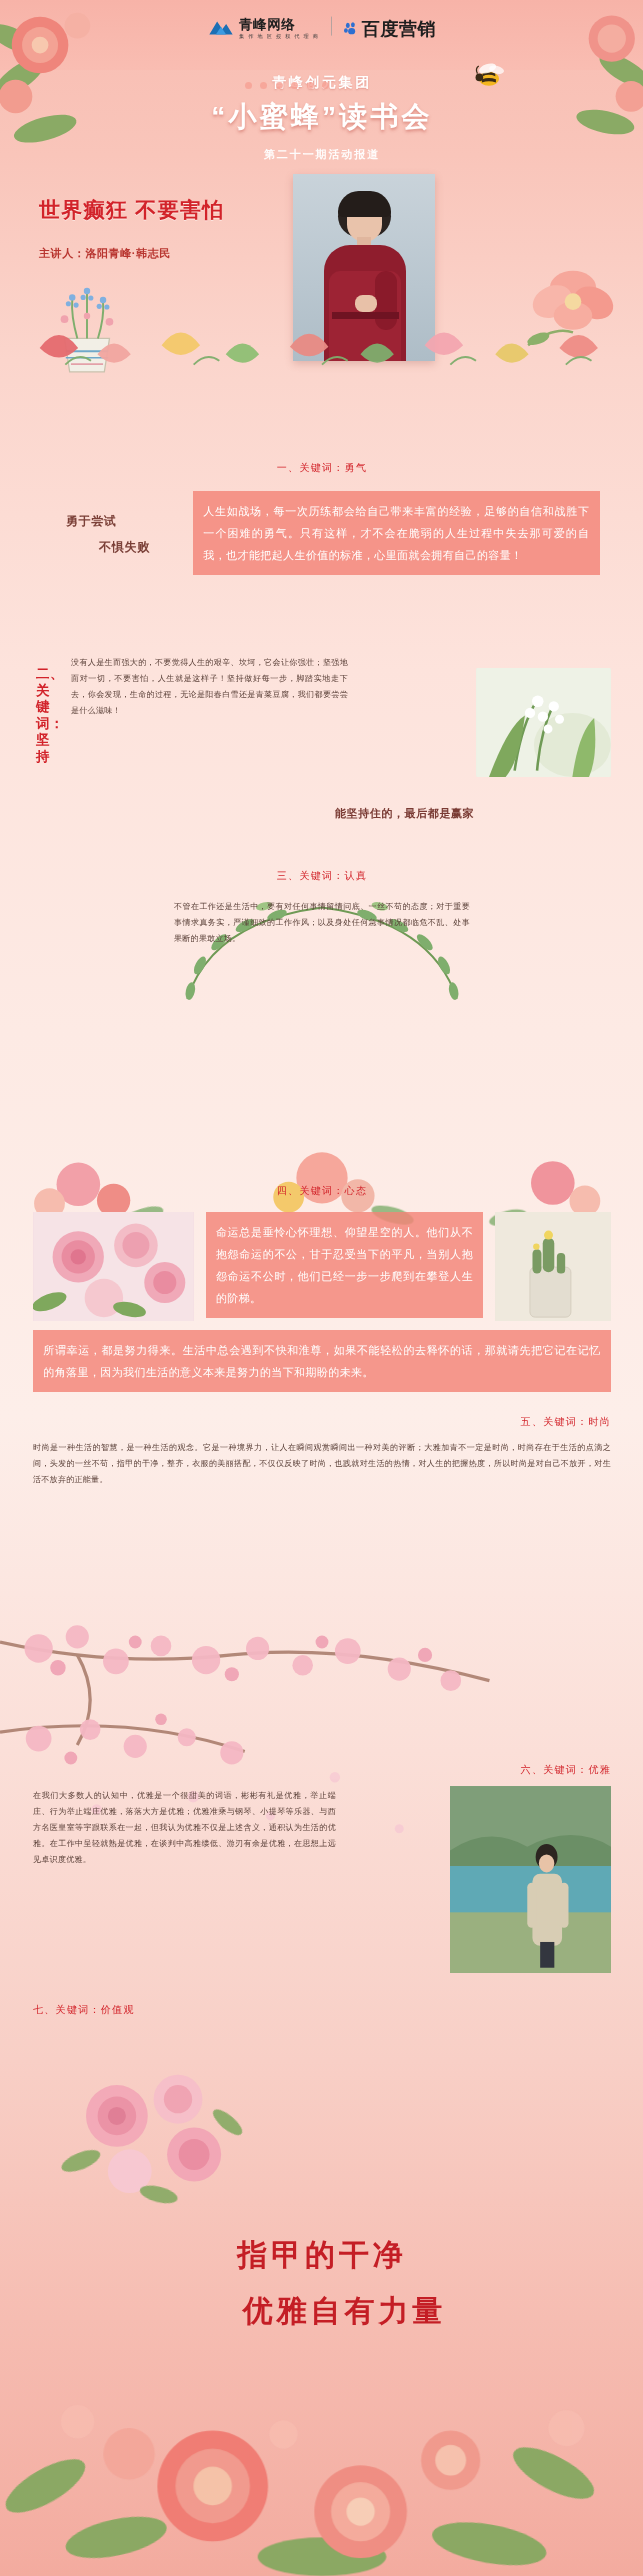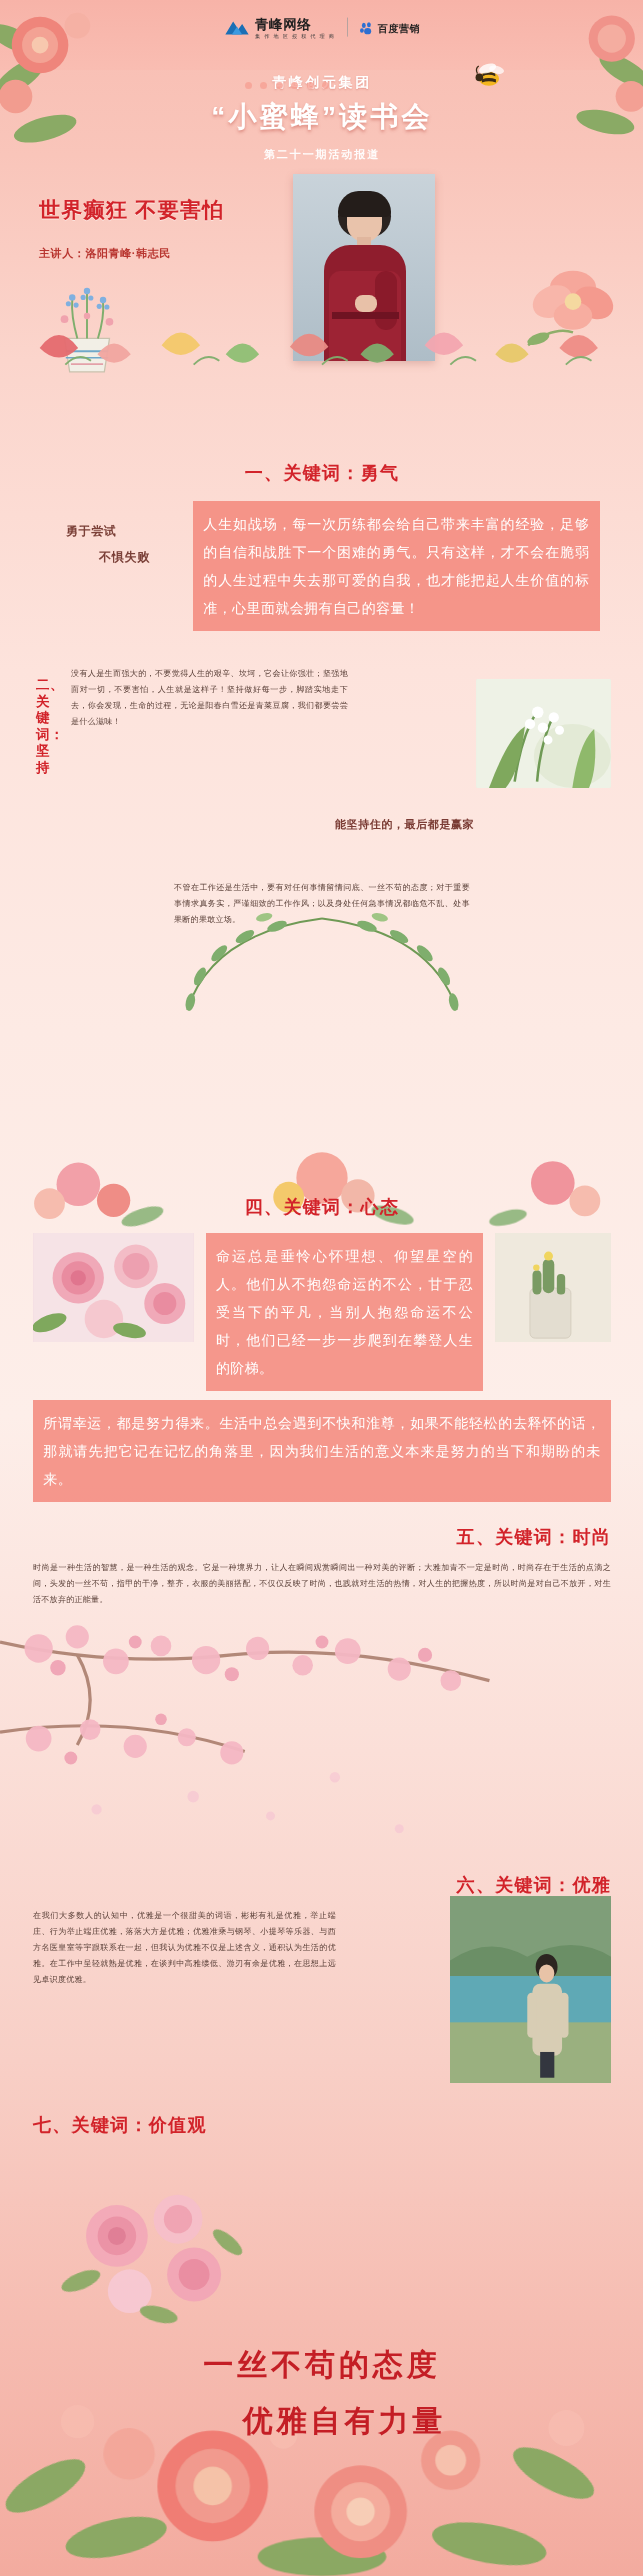--- a/index.html
+++ b/index.html
@@ -30,21 +30,21 @@
   .brand-mark{
     width:26px;height:22px;position:relative;
   }
   .brand-mark svg{display:block}
   .brand-cn{display:flex;flex-direction:column;line-height:1.05;}
   .brand-cn .b1{font-size:13.5px;font-weight:bold;color:#1f1f1f;letter-spacing:0.6px;}
   .brand-cn .b2{font-size:5.2px;color:#3b3b3b;letter-spacing:1.3px;margin-top:1.9px;}
   .brand-div{width:0.6px;height:19.3px;background:#9a9a9a;opacity:.7;}
   .brand-baidu{display:flex;align-items:center;gap:3.9px;}
   .brand-baidu .paw{width:14px;height:14px;}
-  .brand-baidu .t1{font-size:10px;font-weight:bold;color:#1f1f1f;letter-spacing:0.6px;}
+  .brand-baidu .t1{font-size:18px;font-weight:bold;color:#1f1f1f;letter-spacing:0.6px;}
 
   .title-zone{position:relative;text-align:center;padding-top:3.9px;}
   .title-line1{
     font-size:14px;font-weight:bold;color:#ffffff;letter-spacing:2.6px;
     text-shadow:0 1.3px 1.9px rgba(190,70,60,.35);
   }
   .title-line2{
     margin-top:6.4px;
     font-size:28px;font-weight:bold;color:#ffffff;letter-spacing:3.2px;
     text-shadow:0 1.9px 3.2px rgba(185,65,55,.45);
@@ -78,28 +78,28 @@
   .p-hair2{position:absolute;left:45px;top:16.7px;width:53px;height:26px;background:#241d1a;border-radius:27px 27px 6.4px 6.4px;}
   .p-neck{position:absolute;left:64px;top:63px;width:14px;height:11.6px;background:#e0b69e;}
   .p-body{position:absolute;left:31px;top:71px;width:82px;height:116px;background:#8f1d2d;border-radius:26px 26px 0 0;}
   .p-body2{position:absolute;left:36px;top:97px;width:72px;height:90px;background:#9d2334;border-radius:11.6px 11.6px 0 0;}
   .p-arm{position:absolute;left:82px;top:97px;width:22px;height:59px;background:#8a1a2a;border-radius:11.6px;}
   .p-hand{position:absolute;left:62px;top:121px;width:22px;height:16.7px;background:#e8c1a8;border-radius:7.7px;}
   .p-belt{position:absolute;left:39px;top:138px;width:67px;height:6.4px;background:#6f1322;}
 
   
   .kw-title{
-    font-size:18px;font-weight:bold;color:#d2232a;letter-spacing:1.3px;
+    font-size:10px;font-weight:normal;color:#d2232a;letter-spacing:1.3px;
   }
   .kw-title.center{text-align:center;}
   .kw-title.right{text-align:right;}
   .body-box{
     background:rgba(243,132,120,.82);
     color:#ffffff;
-    font-size:14px;
+    font-size:11px;
     line-height:2.0;
     padding:9px 10.3px;
     letter-spacing:0.4px;
     text-align:justify;
   }
   .body-plain{
     font-size:8px;line-height:2.0;color:#5b4139;text-align:justify;letter-spacing:0.3px;
   }
   .sec{position:relative;}
 
@@ -323,20 +323,21 @@
             <circle cx="112" cy="95" r="7"></circle>
         </g>
         <path d="M20 170 q30 -80 56 -96 q-8 70 -30 96z" fill="#7fa85d"></path>
         <path d="M150 170 q10 -70 34 -92 q6 60 -8 92z" fill="#8fb96b"></path>
       </svg>
     </div>
     <div class="s2-foot">能坚持住的，最后都是赢家</div>
   </div>
 
   <div class="sec sec3">
+    <div class="kw-title center s3-title">三、关键词：认真</div>
     <svg class="leafy" style="left:116px;top:27px;" width="412" height="167" viewBox="0 0 640 260">
       <g stroke="#6f9a55" stroke-width="3" fill="none">
         <path d="M320 18 Q150 40 110 160"></path>
           <path d="M320 18 Q490 40 530 160"></path>
       </g>
       <g fill="#7fae6d">
         <ellipse cx="250" cy="30" rx="16" ry="7" transform="rotate(-20 250 30)"></ellipse>
         <ellipse cx="200" cy="46" rx="16" ry="7" transform="rotate(-30 200 46)"></ellipse>
         <ellipse cx="160" cy="72" rx="16" ry="7" transform="rotate(-45 160 72)"></ellipse>
         <ellipse cx="130" cy="108" rx="15" ry="7" transform="rotate(-62 130 108)"></ellipse>
@@ -498,21 +499,21 @@
         <g fill="#7fa85d" opacity=".85">
           <ellipse cx="34" cy="160" rx="32" ry="13" transform="rotate(-22 34 160)"></ellipse>
           <ellipse cx="155" cy="212" rx="30" ry="12" transform="rotate(14 155 212)"></ellipse>
           <ellipse cx="262" cy="100" rx="28" ry="11" transform="rotate(40 262 100)"></ellipse>
         </g>
       </svg>
     </div>
   </div>
 
   <div class="footer-slogan">
-    <div class="fs1">一丝不苟的态度</div>
+    <div class="fs1">指甲的干净</div>
     <div class="fs2">优雅自有力量</div>
   </div>
 
   <svg class="bigflower" style="left:0;bottom:0;" width="644" height="283" viewBox="0 0 1000 440">
     <g fill="#7fa85d" opacity=".9">
       <ellipse cx="70" cy="300" rx="70" ry="26" transform="rotate(-30 70 300)"></ellipse>
       <ellipse cx="180" cy="380" rx="80" ry="28" transform="rotate(-12 180 380)"></ellipse>
       <ellipse cx="860" cy="280" rx="70" ry="26" transform="rotate(28 860 280)"></ellipse>
       <ellipse cx="760" cy="390" rx="90" ry="30" transform="rotate(10 760 390)"></ellipse>
       <ellipse cx="500" cy="410" rx="100" ry="30"></ellipse>

